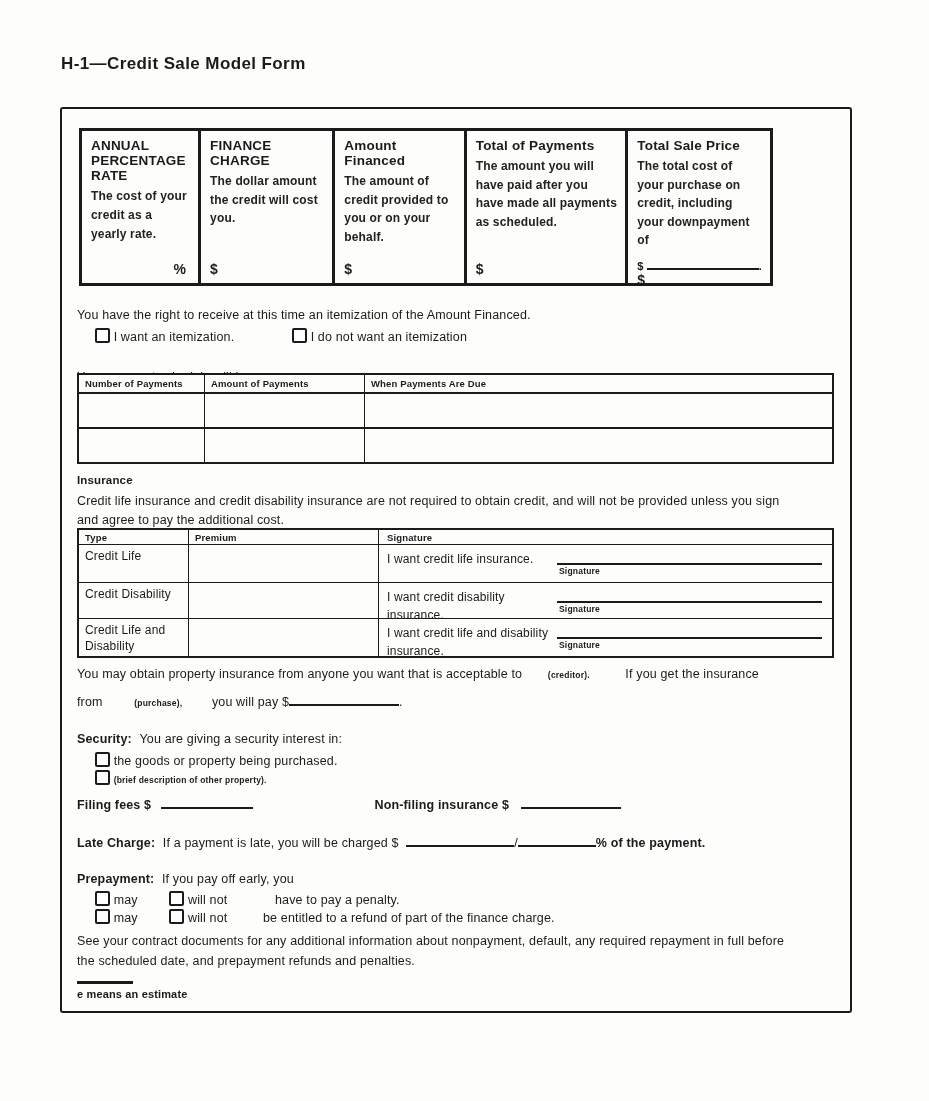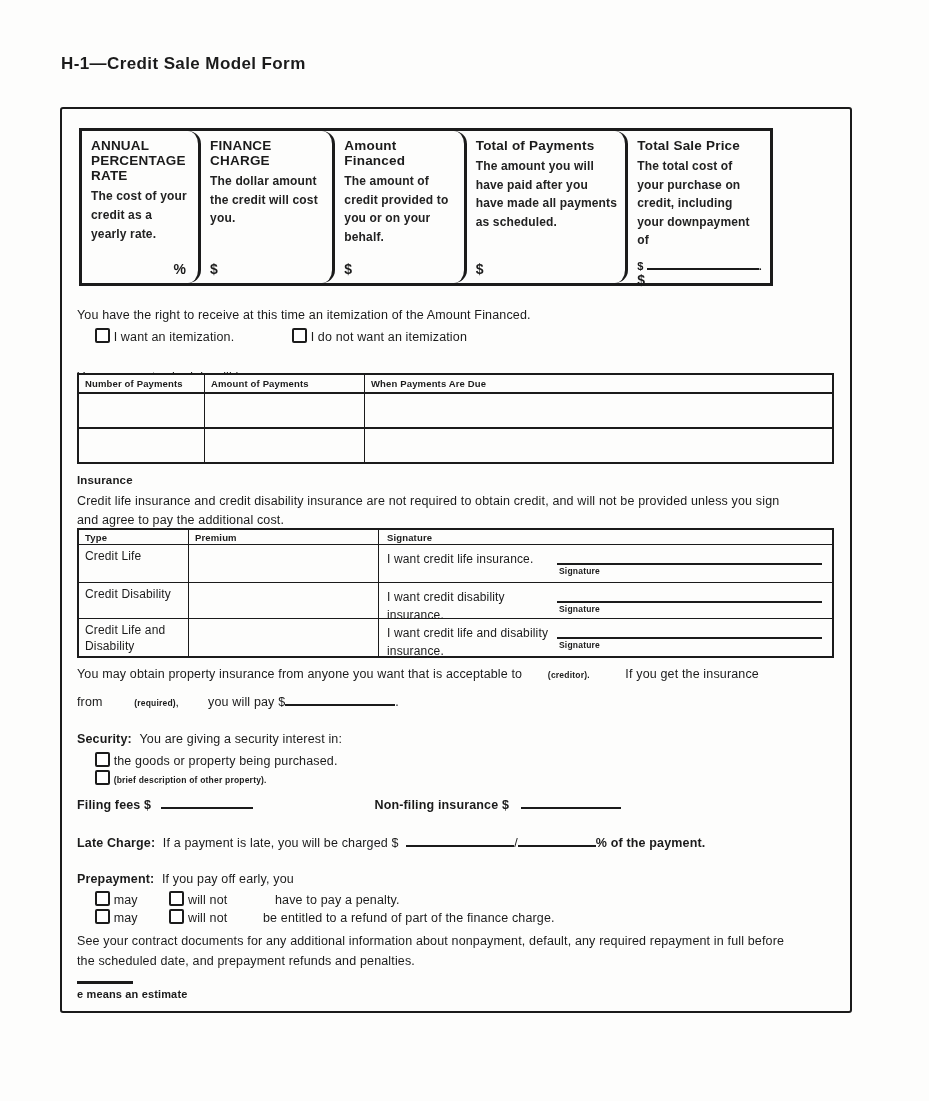--- a/index.html
+++ b/index.html
@@ -6,21 +6,21 @@
   .canvas{
     position:relative;width:929px;height:1101px;background:#fdfdfc;
     font-family:"Liberation Sans",sans-serif;color:#1b1b1b;overflow:hidden;
     letter-spacing:0.15px;
   }
   .page-title{position:absolute;left:61px;top:54px;font-size:17px;font-weight:bold;letter-spacing:0.4px;}
   .form-box{position:absolute;left:60px;top:107px;width:792px;height:906px;border:2.5px solid #1b1b1b;border-radius:3px;box-sizing:border-box;}
 
   
   .tila{position:absolute;left:17px;top:19px;width:694px;height:158px;display:flex;border:3px solid #1b1b1b;box-sizing:border-box;background:#fdfdfc;}
-  .tila-cell{border-right:3px solid #1b1b1b;box-sizing:border-box;padding:7px 8px 6px 9px;display:flex;flex-direction:column;border-radius:13px;}
+  .tila-cell{border-right:3px solid #1b1b1b;box-sizing:border-box;padding:7px 8px 6px 9px;display:flex;flex-direction:column;}
   .tila-cell:last-child{border-right:none;}
   .tc1{width:125px;} .tc2{width:141px;} .tc3{width:138px;} .tc4{width:170px;} .tc5{flex:1;}
   .tila-head{font-size:13.5px;font-weight:bold;line-height:1.12;letter-spacing:0.2px;}
   .tila-desc{font-size:12px;line-height:1.55;margin-top:4px;font-weight:bold;color:#222;}
   .tila-unit{margin-top:auto;font-size:14px;font-weight:bold;}
   .unit-right{text-align:right;padding-right:4px;}
   .tila-fill{margin-top:10px;font-size:11px;font-weight:bold;white-space:nowrap;}
 
   .blank{display:inline-block;border-bottom:2px solid #1b1b1b;height:3px;}
 
@@ -175,21 +175,21 @@
       </div>
     </div>
 
     <div class="txt" style="left:15px;top:557px;">
       <span>You may obtain property insurance from anyone you want that is acceptable to</span>
       <span class="small-lbl" style="margin:0 14px 0 22px;">(creditor).</span>
       <span style="margin-left:18px;">If you get the insurance</span>
     </div>
     <div class="txt" style="left:15px;top:585px;">
       <span>from</span>
-      <span class="small-lbl" style="margin:0 26px 0 28px;">(required),</span>
+      <span class="small-lbl" style="margin:0 26px 0 28px;">(purchase),</span>
       <span>you will pay $</span><span class="blank" style="width:110px;"></span><span>.</span>
     </div>
 
     <div class="txt" style="left:15px;top:622px;">
       <span class="b">Security:</span>
       <span style="margin-left:4px;">You are giving a security interest in:</span>
     </div>
     <div class="txt" style="left:33px;top:643px;">
       <span class="cb"></span>
       <span>the goods or property being purchased.</span>

